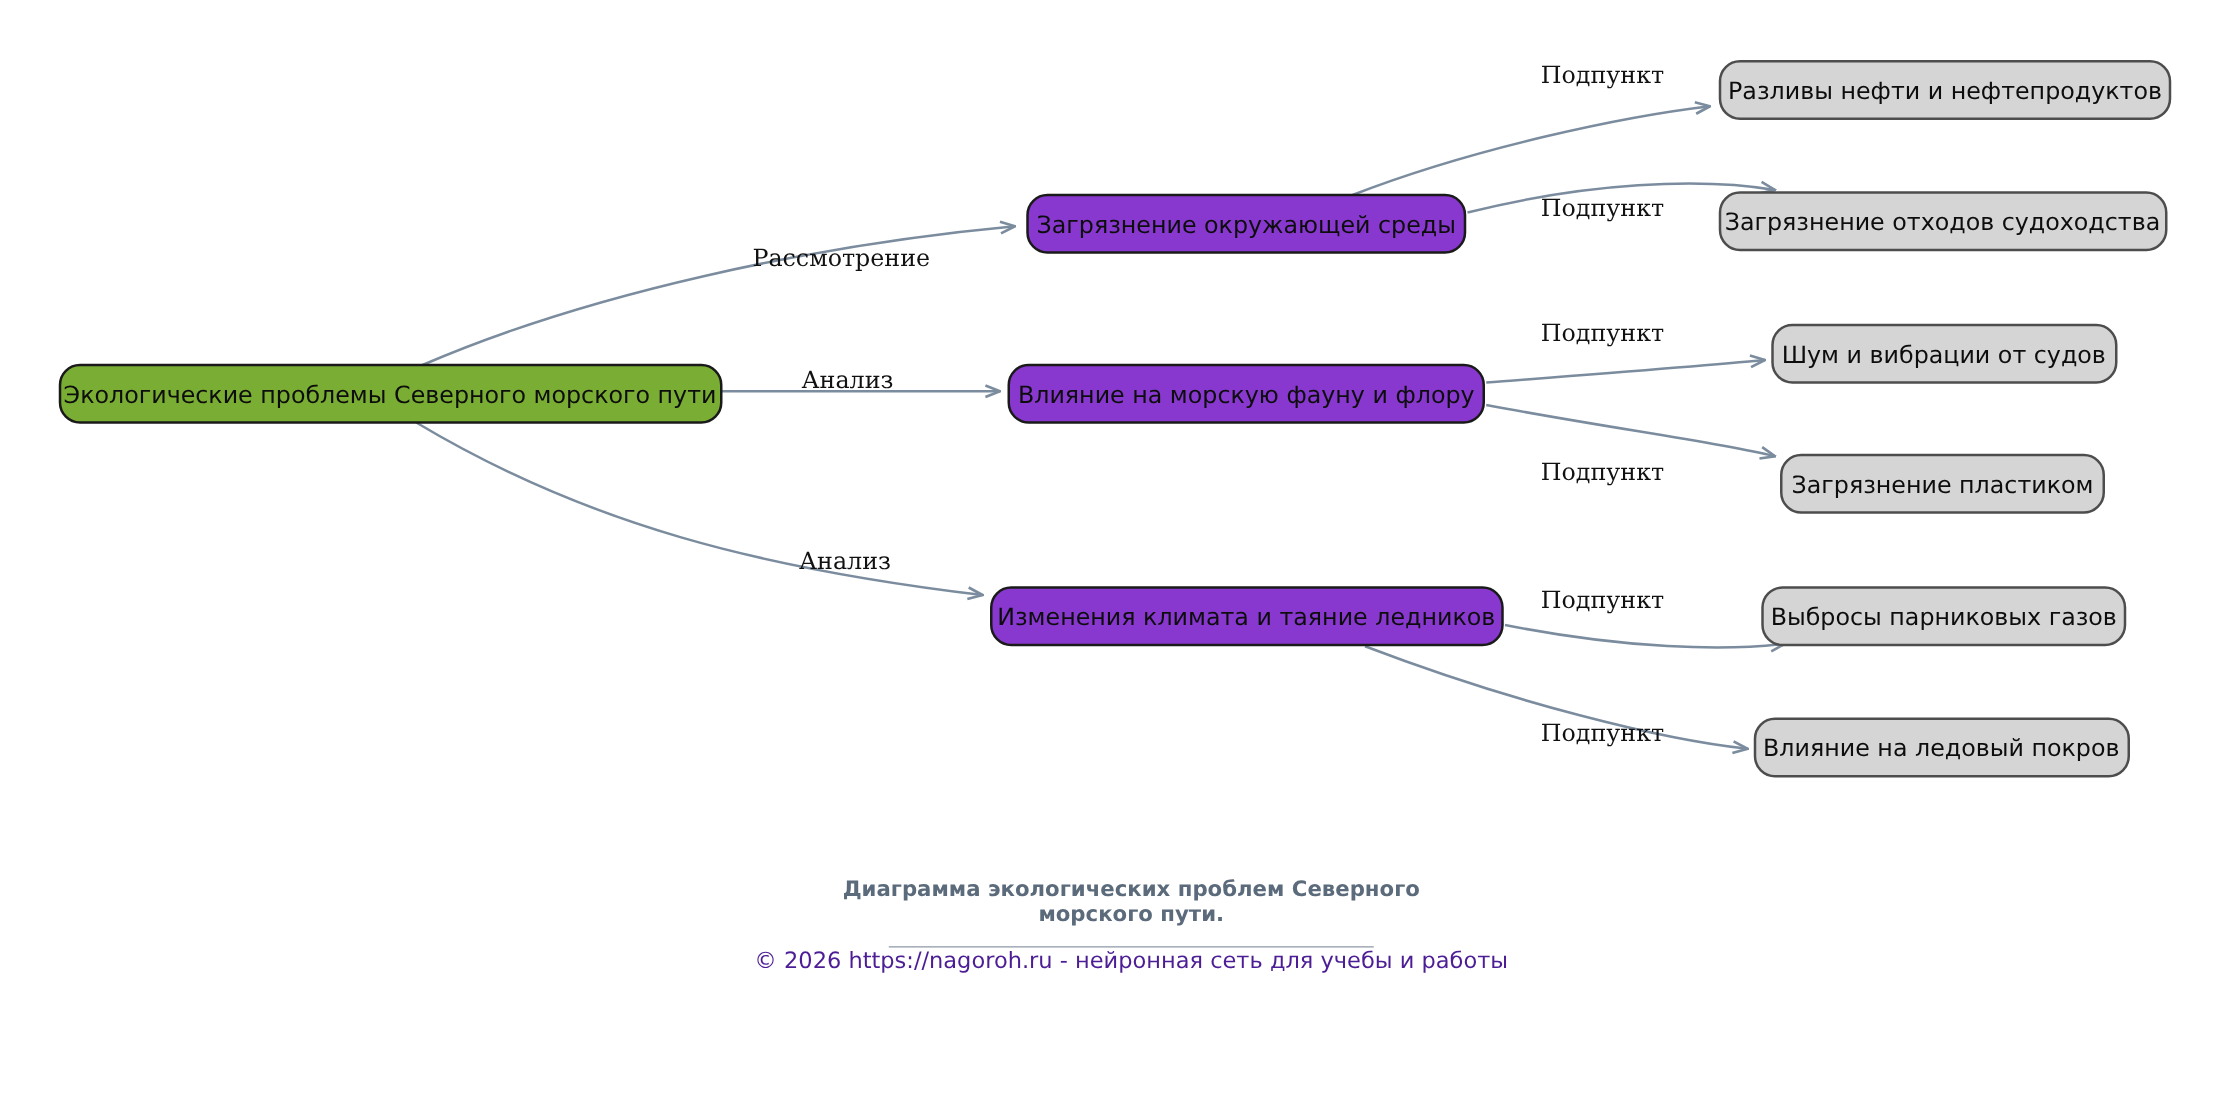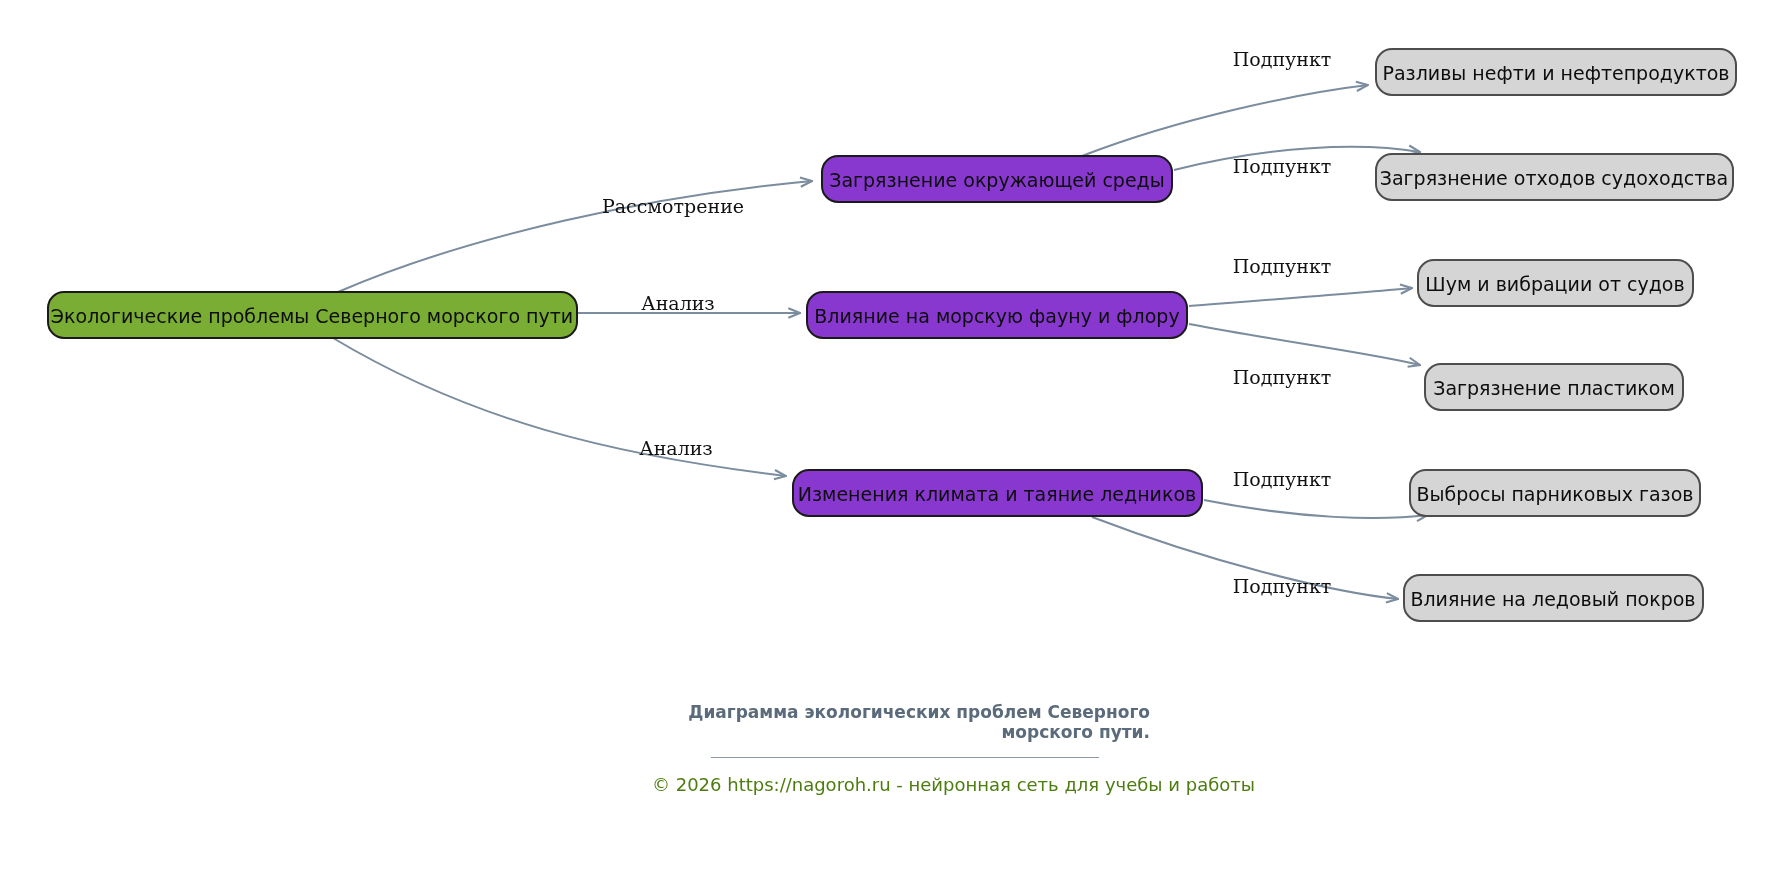--- a/index.html
+++ b/index.html
@@ -5,24 +5,24 @@
   html,body{margin:0;padding:0;background:#ffffff;}
   body{width:1783px;height:879px;position:relative;font-family:"DejaVu Sans",sans-serif;overflow:hidden;}
   .stage{position:absolute;inset:0;}
   svg{position:absolute;left:0;top:0;}
   .edge{fill:none;stroke-width:2;}
   .edge-label{font-family:"DejaVu Serif","Liberation Serif",serif;font-size:19px;fill:#111111;text-anchor:middle;}
   .node rect{stroke-width:2;}
   .node-main rect{stroke:#1a1a1a;}
   .node-leaf rect{stroke:#4d4d4d;}
   .node text{font-family:"DejaVu Sans",sans-serif;font-size:19px;fill:#0d0d0d;text-anchor:middle;dominant-baseline:central;}
-  .caption-wrap{position:absolute;left:555px;top:702px;width:700px;text-align:right;}
+  .caption-wrap{position:absolute;left:555px;top:702px;width:700px;text-align:center;}
   .caption{width:490px;margin:0 auto;font-weight:bold;font-size:17px;line-height:20px;color:#5b6b7b;}
   .caption-rule{width:388px;border-top:1px solid #8d99a6;margin:15px auto 0;}
-  .footer{margin-top:16px;font-size:18px;color:#4d7c0f;white-space:nowrap;}
+  .footer{font-size:18px;color:#4c1d95;white-space:nowrap;}
 </style>
 </head>
 <body>
 
 <div class="stage">
   <svg width="1783" height="879" viewBox="0 0 1783 879">
     <defs>
       <marker id="arrow" viewBox="0 0 12 10" refX="11" refY="5" markerWidth="14" markerHeight="12" orient="auto" markerUnits="userSpaceOnUse">
         <path d="M1,1 L11,5 L1,9" fill="none" stroke-width="1.8" stroke="#7b8c9e"></path>
       </marker>

